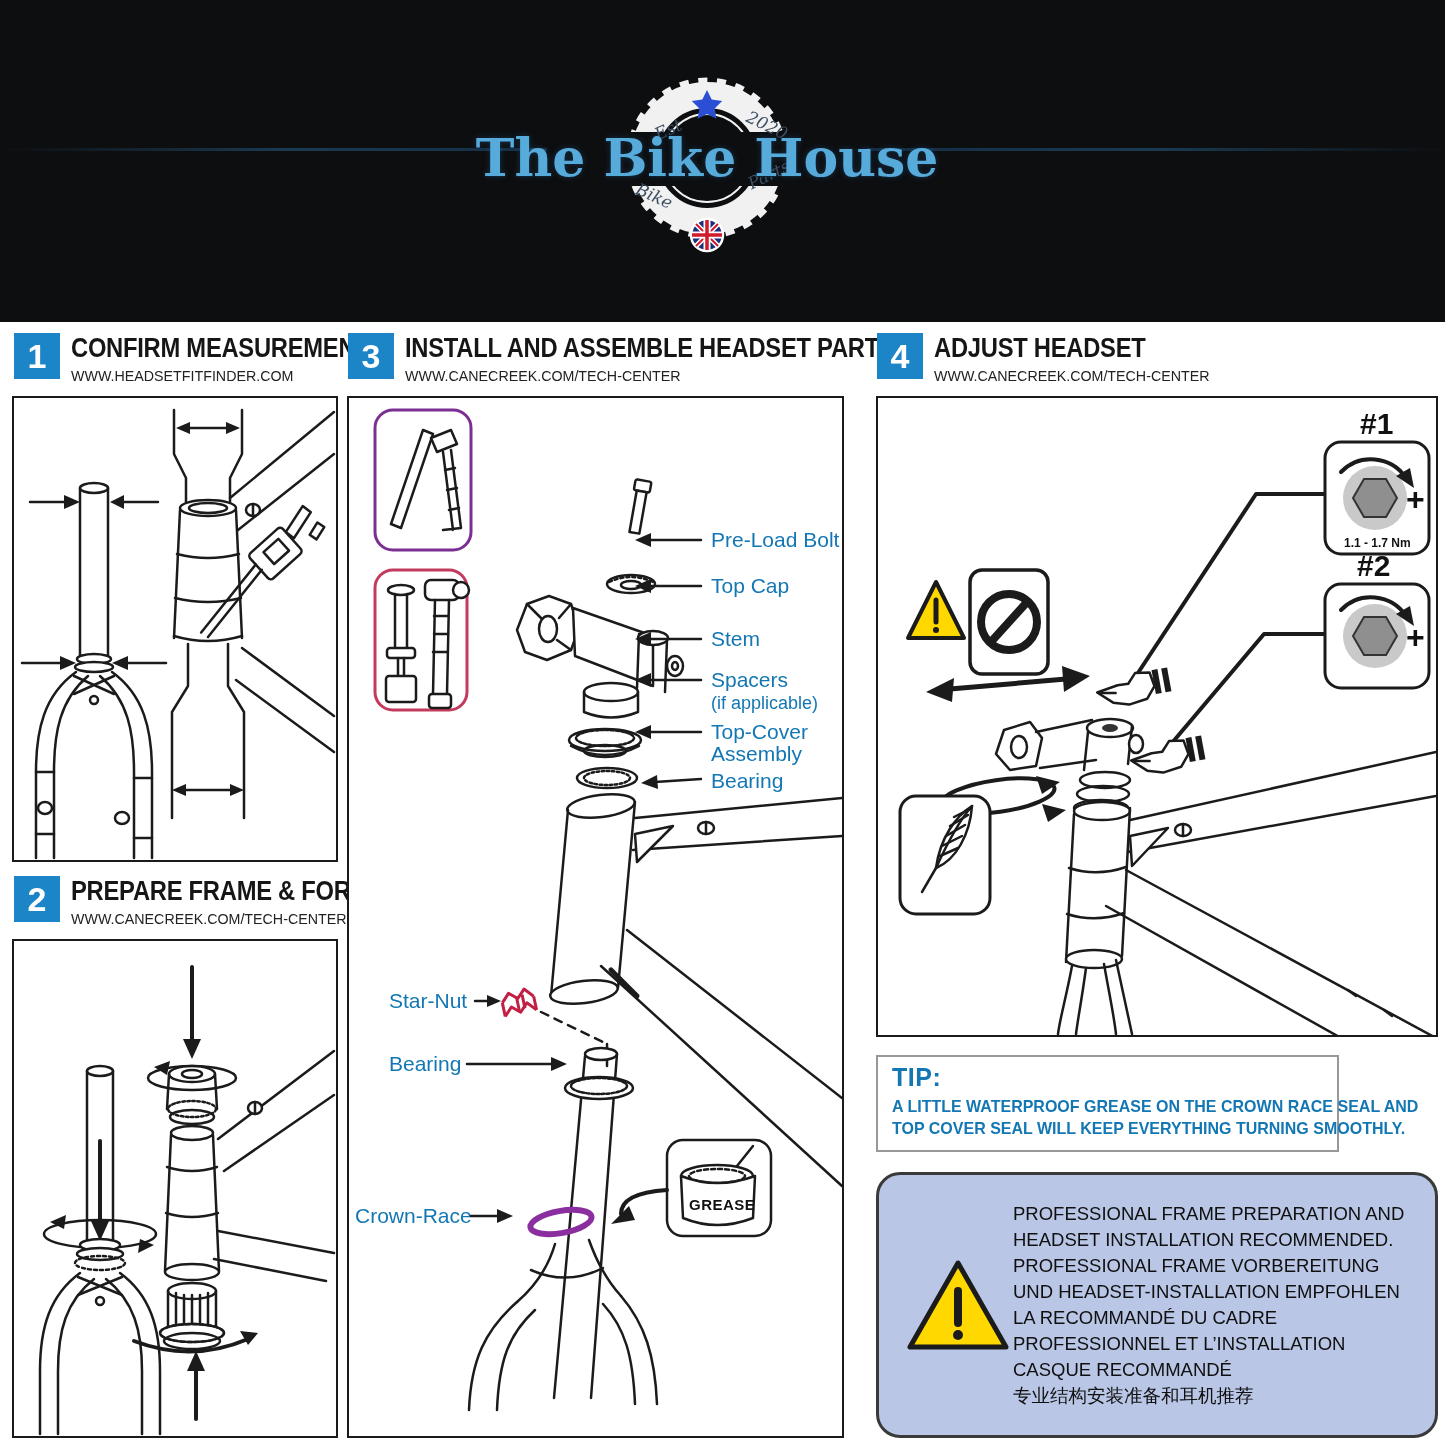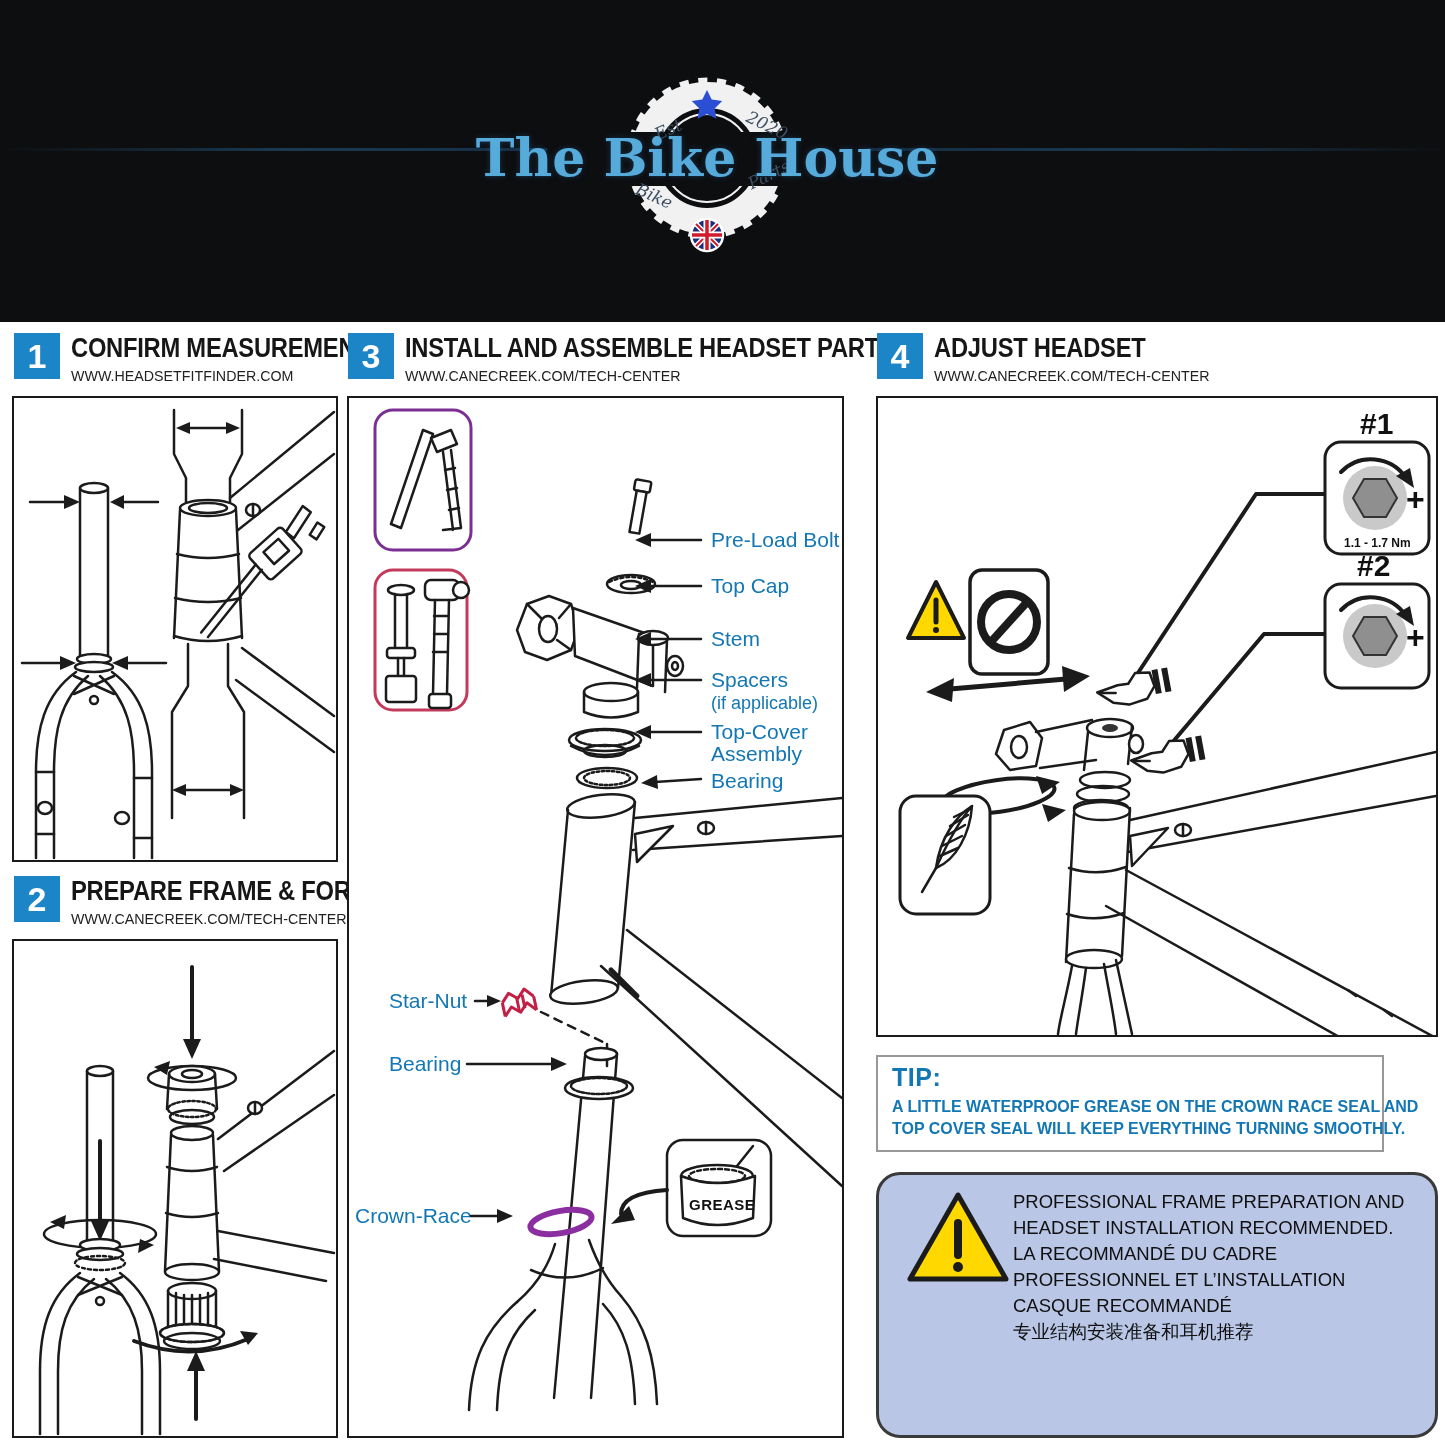--- a/index.html
+++ b/index.html
@@ -34,21 +34,21 @@
   svg text.hexnum{fill:#111;font-family:"Liberation Sans",sans-serif;font-size:30px;font-weight:bold}
   svg text.plus{fill:#111;font-family:"Liberation Sans",sans-serif;font-size:32px;font-weight:bold}
   svg text.torque{fill:#111;font-family:"Liberation Sans",sans-serif;font-size:12px;font-weight:bold}
   svg text.grease{fill:#111;font-family:"Liberation Sans",sans-serif;font-size:15px;font-weight:bold;letter-spacing:.5px}
   
   .tip-box{position:absolute;border:2px solid #989898;background:#fff;padding:6px 14px 8px 14px}
   .tip-heading{color:#1377b4;font-weight:bold;font-size:25px;letter-spacing:.5px}
   .tip-body{color:#1377b4;font-weight:bold;font-size:16.5px;line-height:22px;margin-top:3px;
     transform:scaleX(.97);transform-origin:left top}
   .notice-box{position:absolute;background:#b9c6e6;border:3px solid #3a3a3a;border-radius:24px;
-    display:flex;align-items:flex-start;padding:14px 18px 14px 24px}
+    display:flex;align-items:center;padding:14px 18px 14px 24px}
   .notice-tri{flex:0 0 110px;display:flex;align-items:center;justify-content:center}
   .notice-text{flex:1;color:#101010;font-size:18.5px;line-height:26px}
   .notice-text div{margin:0}
 </style>
 </head>
 <body>
 
 <div id="stage">
 
   <div class="header">
@@ -471,33 +471,34 @@
       <g>
         <rect x="22" y="398" width="90" height="118" rx="16" fill="#fff" stroke="#1b1b1b" stroke-width="3"></rect>
         <path class="ln" d="M44,494 L58,470" stroke-width="2"></path>
         <path class="lnw" d="M58,470 C62,440 78,418 94,408 C92,436 78,462 58,470 Z" stroke-width="2"></path>
         <path class="ln" d="M58,470 C68,448 80,424 94,408" stroke-width="1.5"></path>
         <path class="ln" d="M62,458 L80,450 M64,448 L84,438 M68,438 L87,427 M72,428 L90,417 M76,419 L92,411" stroke-width="1.5"></path>
       </g>
     </svg>
   </div>
 
-  <div class="tip-box" style="left:876px;top:1055px;width:508px;height:97px">
+  <div class="tip-box" style="left:876px;top:1055px;width:463px;height:97px">
     <div class="tip-heading">TIP:</div>
     <div class="tip-body" style="width:555px">A LITTLE WATERPROOF GREASE ON THE CROWN RACE SEAL AND TOP COVER SEAL WILL KEEP EVERYTHING TURNING SMOOTHLY.</div>
   </div>
 
   <div class="notice-box" style="left:876px;top:1172px;width:562px;height:266px">
     <div class="notice-tri">
       <svg width="104" height="96" viewBox="0 0 104 96">
         <polygon points="52,6 4,90 100,90" fill="#ffd800" stroke="#1b1b1b" stroke-width="5" stroke-linejoin="round"></polygon>
         <line x1="52" y1="34" x2="52" y2="66" stroke="#1b1b1b" stroke-width="8" stroke-linecap="round"></line>
         <circle cx="52" cy="78" r="5" fill="#1b1b1b"></circle>
       </svg>
     </div>
     <div class="notice-text">
       <div>PROFESSIONAL FRAME PREPARATION AND HEADSET INSTALLATION RECOMMENDED.</div>
+      <div>PROFESSIONAL FRAME VORBEREITUNG UND HEADSET-INSTALLATION EMPFOHLEN</div>
       <div>LA RECOMMANDÉ DU CADRE PROFESSIONNEL ET L’INSTALLATION CASQUE RECOMMANDÉ</div>
       <div>专业结构安装准备和耳机推荐</div>
     </div>
   </div>
 
 </div>
 
 </body></html>

